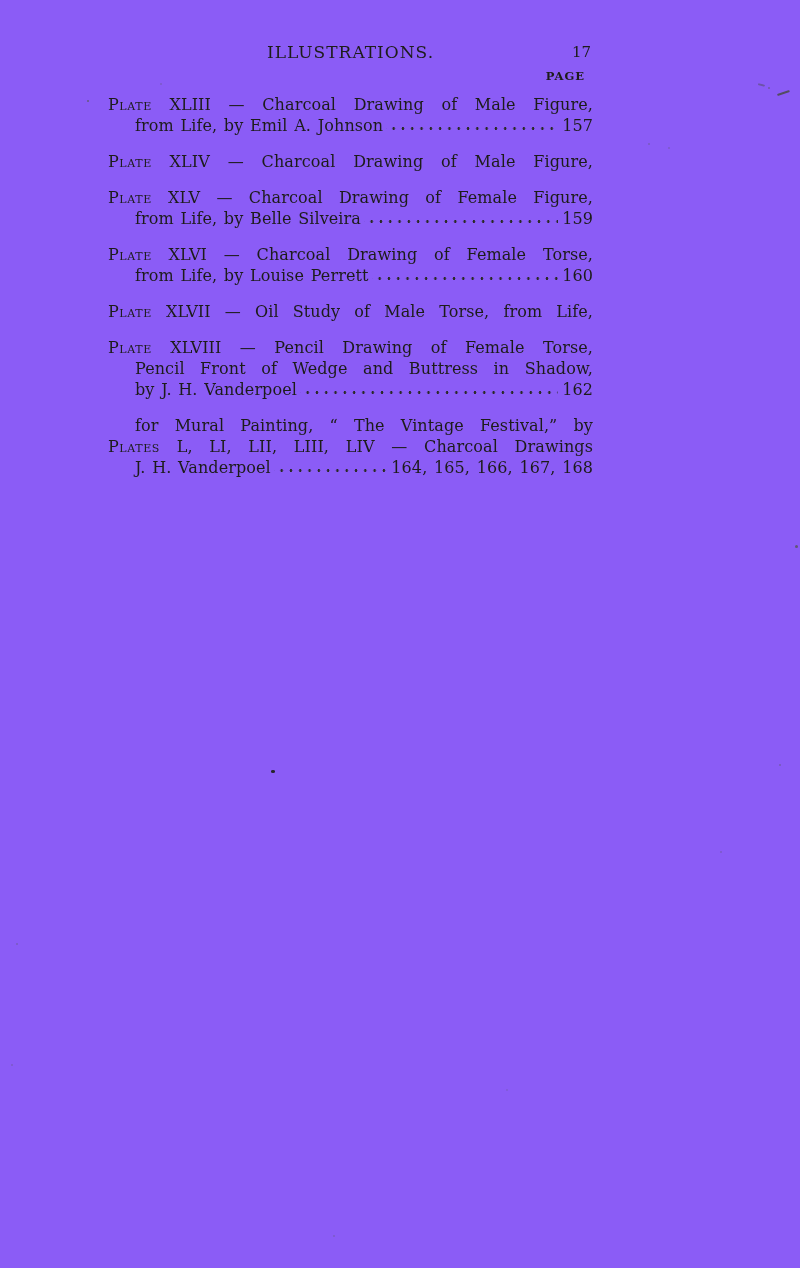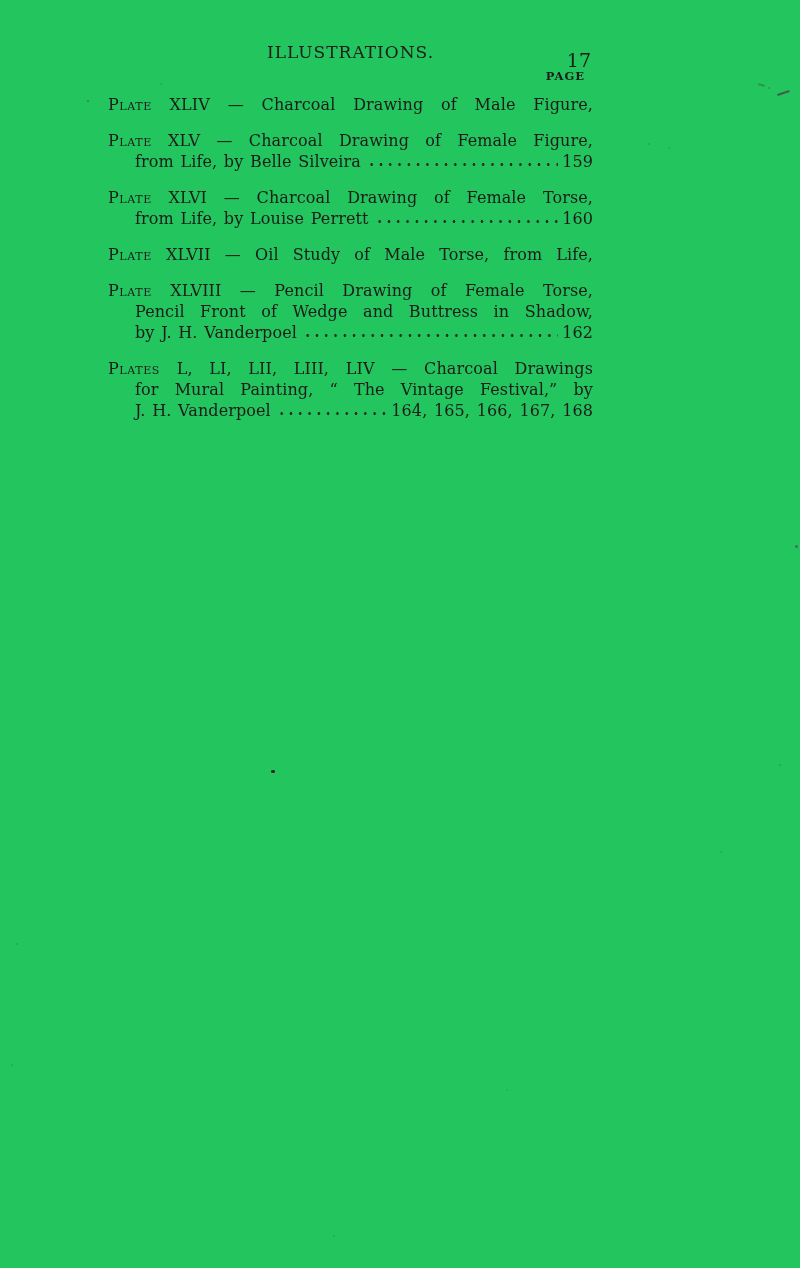--- a/index.html
+++ b/index.html
@@ -4,40 +4,40 @@
 <style>
   html, body { margin: 0; padding: 0; }
   body {
     width: 800px; height: 1268px;
     background: #fdfdfb;
     font-family: "DejaVu Serif", serif;
   }
   .page {
     position: relative;
     width: 800px; height: 1268px;
-    background: #22c55e;
+    background: #8b5cf6;
     color: #1d1c1a;
     overflow: hidden;
   }
   
   .scan-header {
     position: absolute;
     left: 108px; top: 42px;
     width: 485px;
   }
   .title {
     text-align: center;
     font-size: 17px;
     letter-spacing: 1px;
     line-height: 20px;
   }
   .folio {
     position: absolute;
-    right: 2px; top: 8px;
-    font-size: 19px;
+    right: 2px; top: 0;
+    font-size: 15px;
     line-height: 20px;
   }
   .page-col-label {
     position: absolute;
     right: 8px; top: 27px;
     font-size: 11.5px;
     font-weight: bold;
     letter-spacing: 1px;
   }
   
@@ -96,20 +96,28 @@
 
 <div class="page">
 
   <div class="scan-header">
     <div class="title">ILLUSTRATIONS.</div>
     <div class="folio">17</div>
     <div class="page-col-label">PAGE</div>
   </div>
 
   <div class="list">
+    <div class="entry">
+      <div class="line first"><span class="sc">Plate</span> <span>XLIII — Charcoal Drawing of Male Figure,</span></div>
+      <div class="last-line">
+        <span class="last-text">from Life, by Emil A. Johnson</span>
+        <span class="dots"></span>
+        <span class="pg">157</span>
+      </div>
+    </div>
 
     <div class="entry">
       <div class="line first"><span class="sc">Plate</span> <span>XLIV — Charcoal Drawing of Male Figure,</span></div>
     </div>
 
     <div class="entry">
       <div class="line first"><span class="sc">Plate</span> <span>XLV — Charcoal Drawing of Female Figure,</span></div>
       <div class="last-line">
         <span class="last-text">from Life, by Belle Silveira</span>
         <span class="dots"></span>
@@ -137,22 +145,22 @@
         <span class="last-text">by J. H. Vanderpoel</span>
         <span class="dots"></span>
         <span class="pg">162</span>
       </div>
     </div>
 
     <div class="entry">
     </div>
 
     <div class="entry">
+      <div class="line mid">for Mural Painting, “ The Vintage Festival,” by</div>
       <div class="line first"><span class="sc">Plates</span> <span>L, LI, LII, LIII, LIV — Charcoal Drawings</span></div>
-      <div class="line mid">for Mural Painting, “ The Vintage Festival,” by</div>
         <div class="last-line">
         <span class="last-text">J. H. Vanderpoel</span>
         <span class="dots"></span>
         <span class="pg">164, 165, 166, 167, 168</span>
       </div>
     </div>
   </div>
 
   <span class="speck" style="left:87px;top:100px;width:2px;height:2px;opacity:.75"></span>
   <span class="speck" style="left:160px;top:83px;width:2px;height:2px;opacity:.3"></span>

